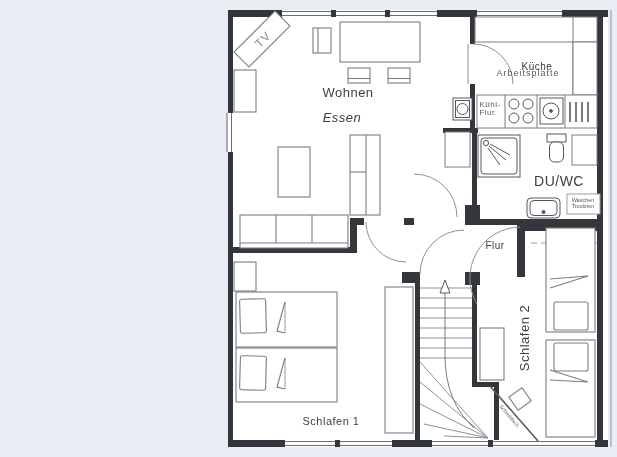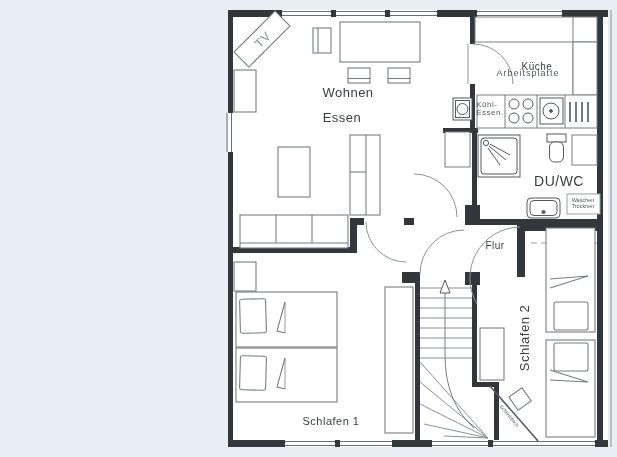--- a/index.html
+++ b/index.html
@@ -290,24 +290,24 @@
   </g>
 </svg>
 
   <div class="lbl rot-45" style="left:263px;top:40px;font-size:12px;color:#8a8f94;">TV</div>
 
   <div class="lbl" style="left:528px;top:30px;font-size:9px;color:#55595e;letter-spacing:1px;margin-top:44px;">Arbeitsplatte</div>
 
   <div class="lbl" style="left:537px;top:67px;font-size:10px;">Küche</div>
 
   <div class="lbl" style="left:348px;top:93px;font-size:13px;">Wohnen</div>
-  <div class="lbl" style="left:342px;top:118px;font-size:13px;">Essen</div>
+  <div class="lbl" style="left:342px;top:118px;font-size:13px;font-style:italic;">Essen</div>
 
   <div class="lbl" style="left:490px;top:109px;font-size:8px;color:#55595e;">Kühl-
-Essen.</div>
+Flur.</div>
 
   <div class="lbl" style="left:559px;top:181px;font-size:14px;">DU/WC</div>
 
   <div class="lbl center" style="left:583px;top:204px;font-size:5.5px;color:#55595e;letter-spacing:0;">Waschen
 Trocknen</div>
 
   <div class="lbl" style="left:495px;top:246px;font-size:10px;">Flur</div>
 
   <div class="lbl" style="left:331px;top:422px;font-size:11px;">Schlafen 1</div>
 

